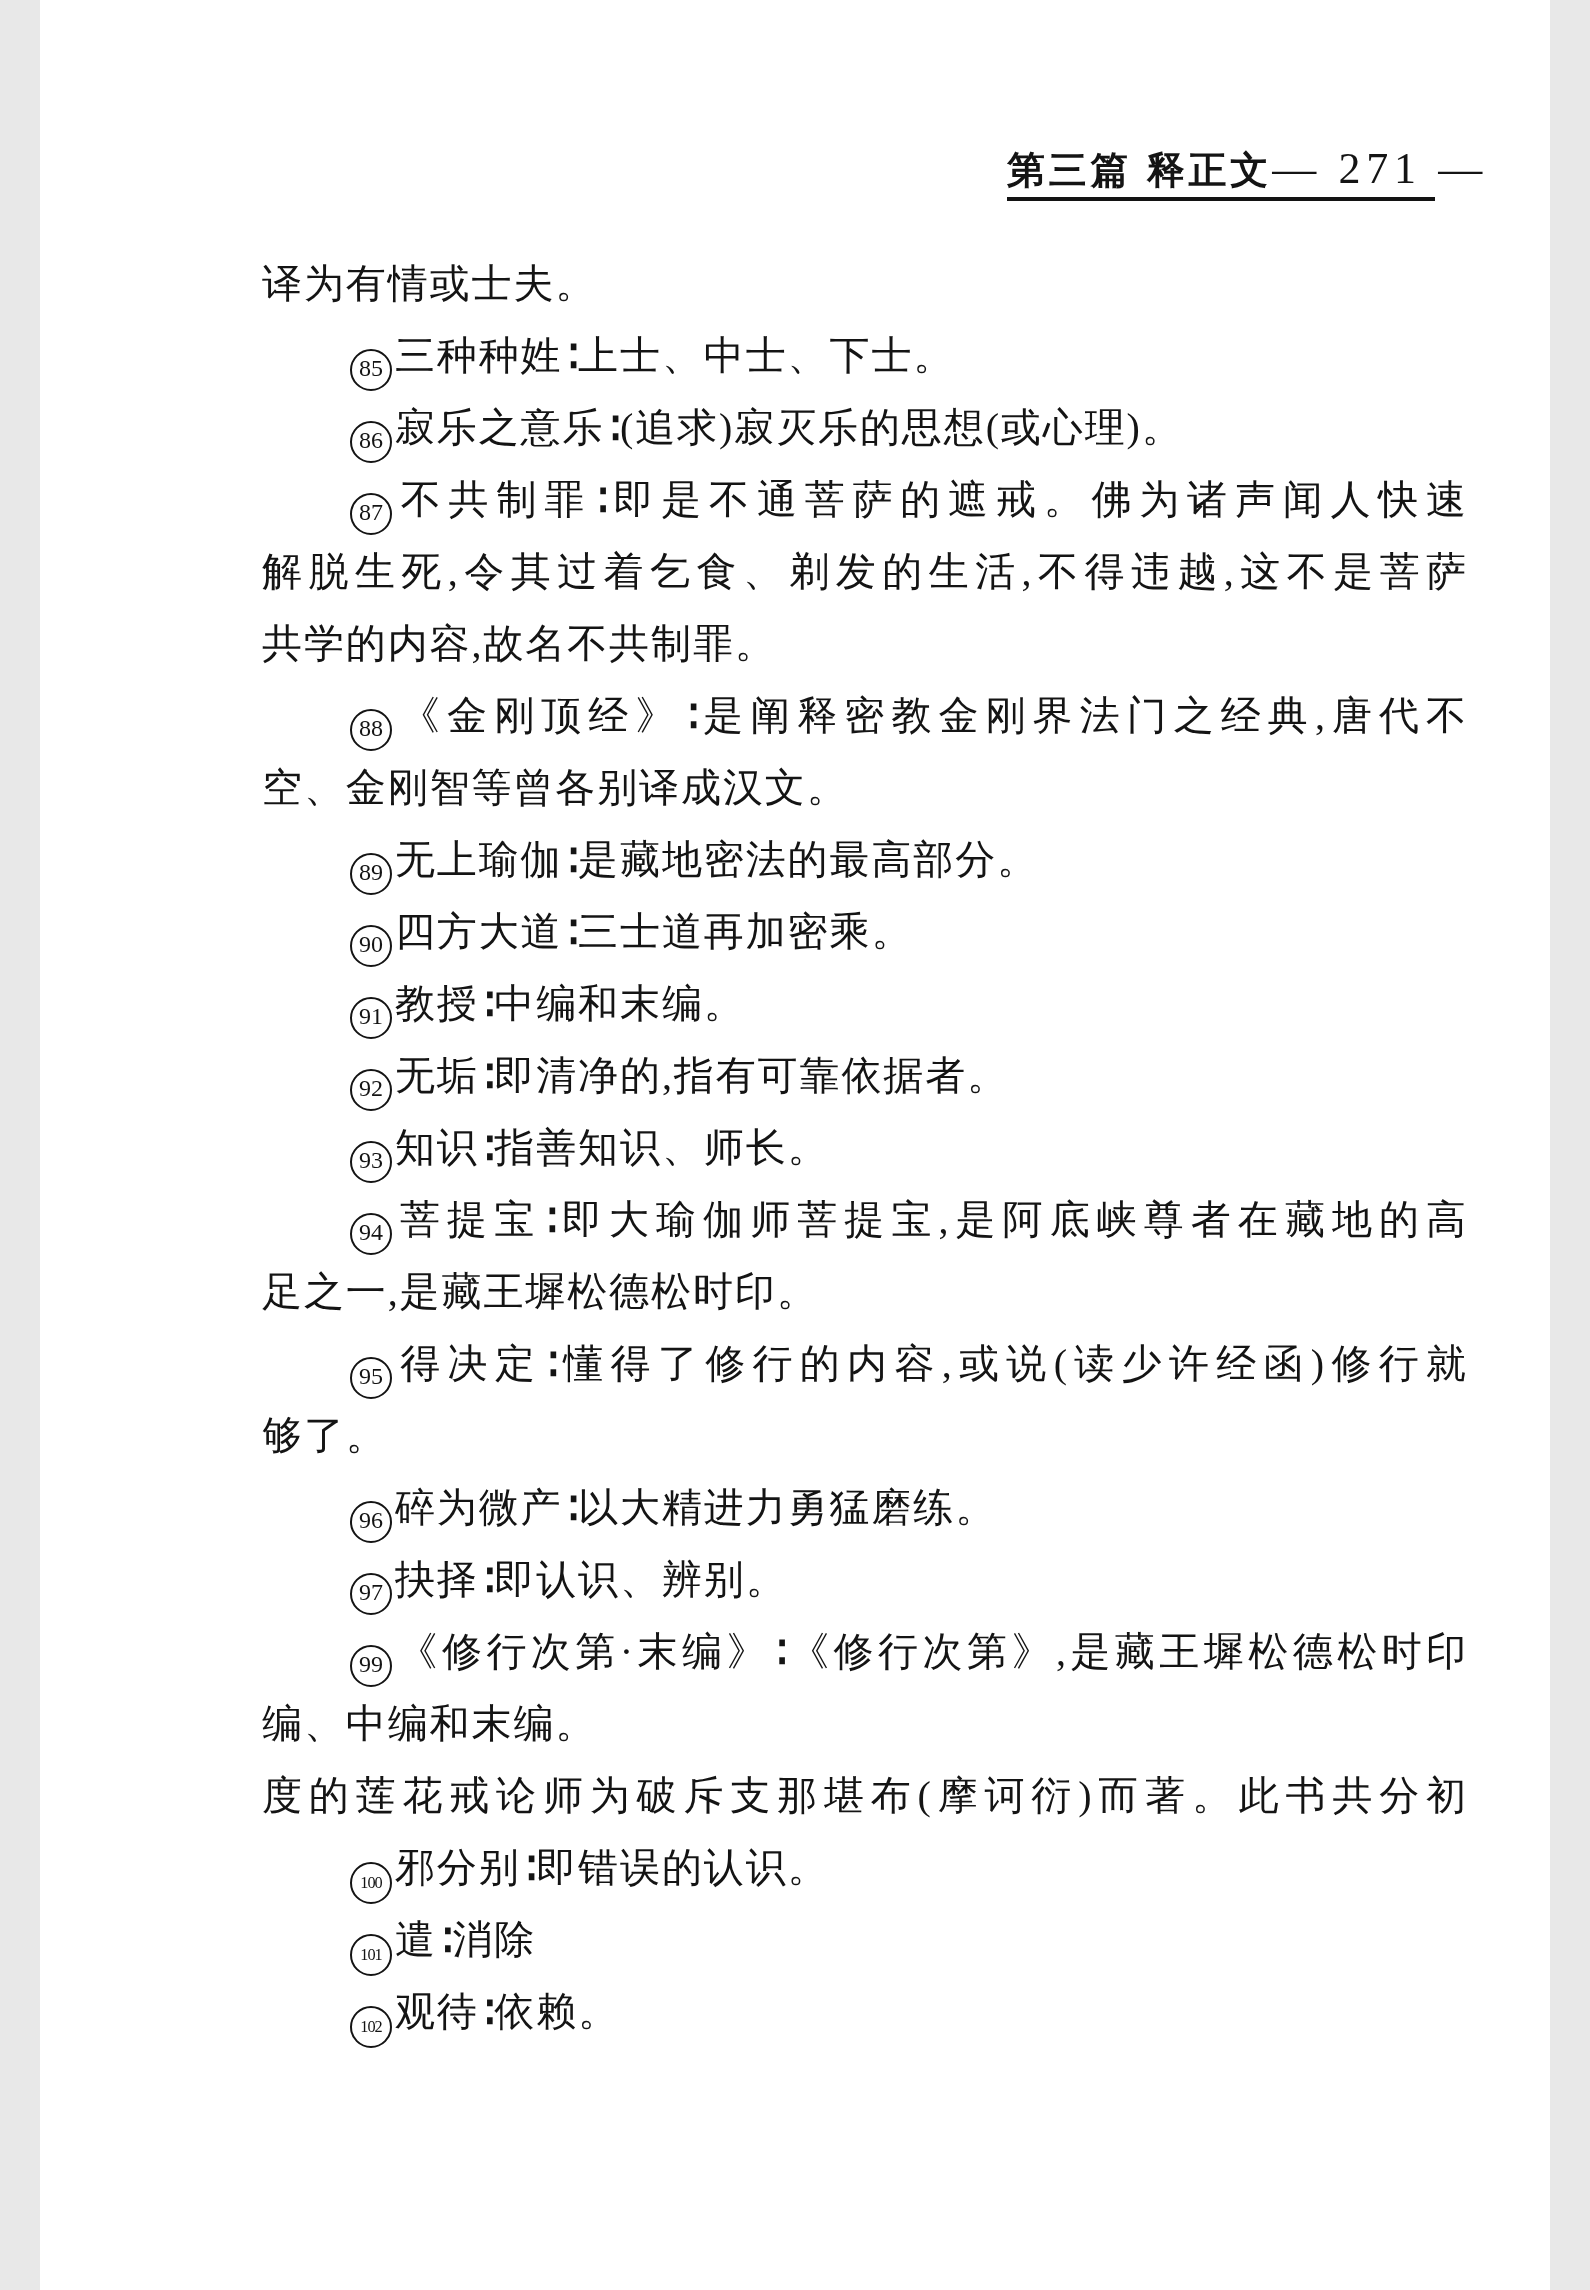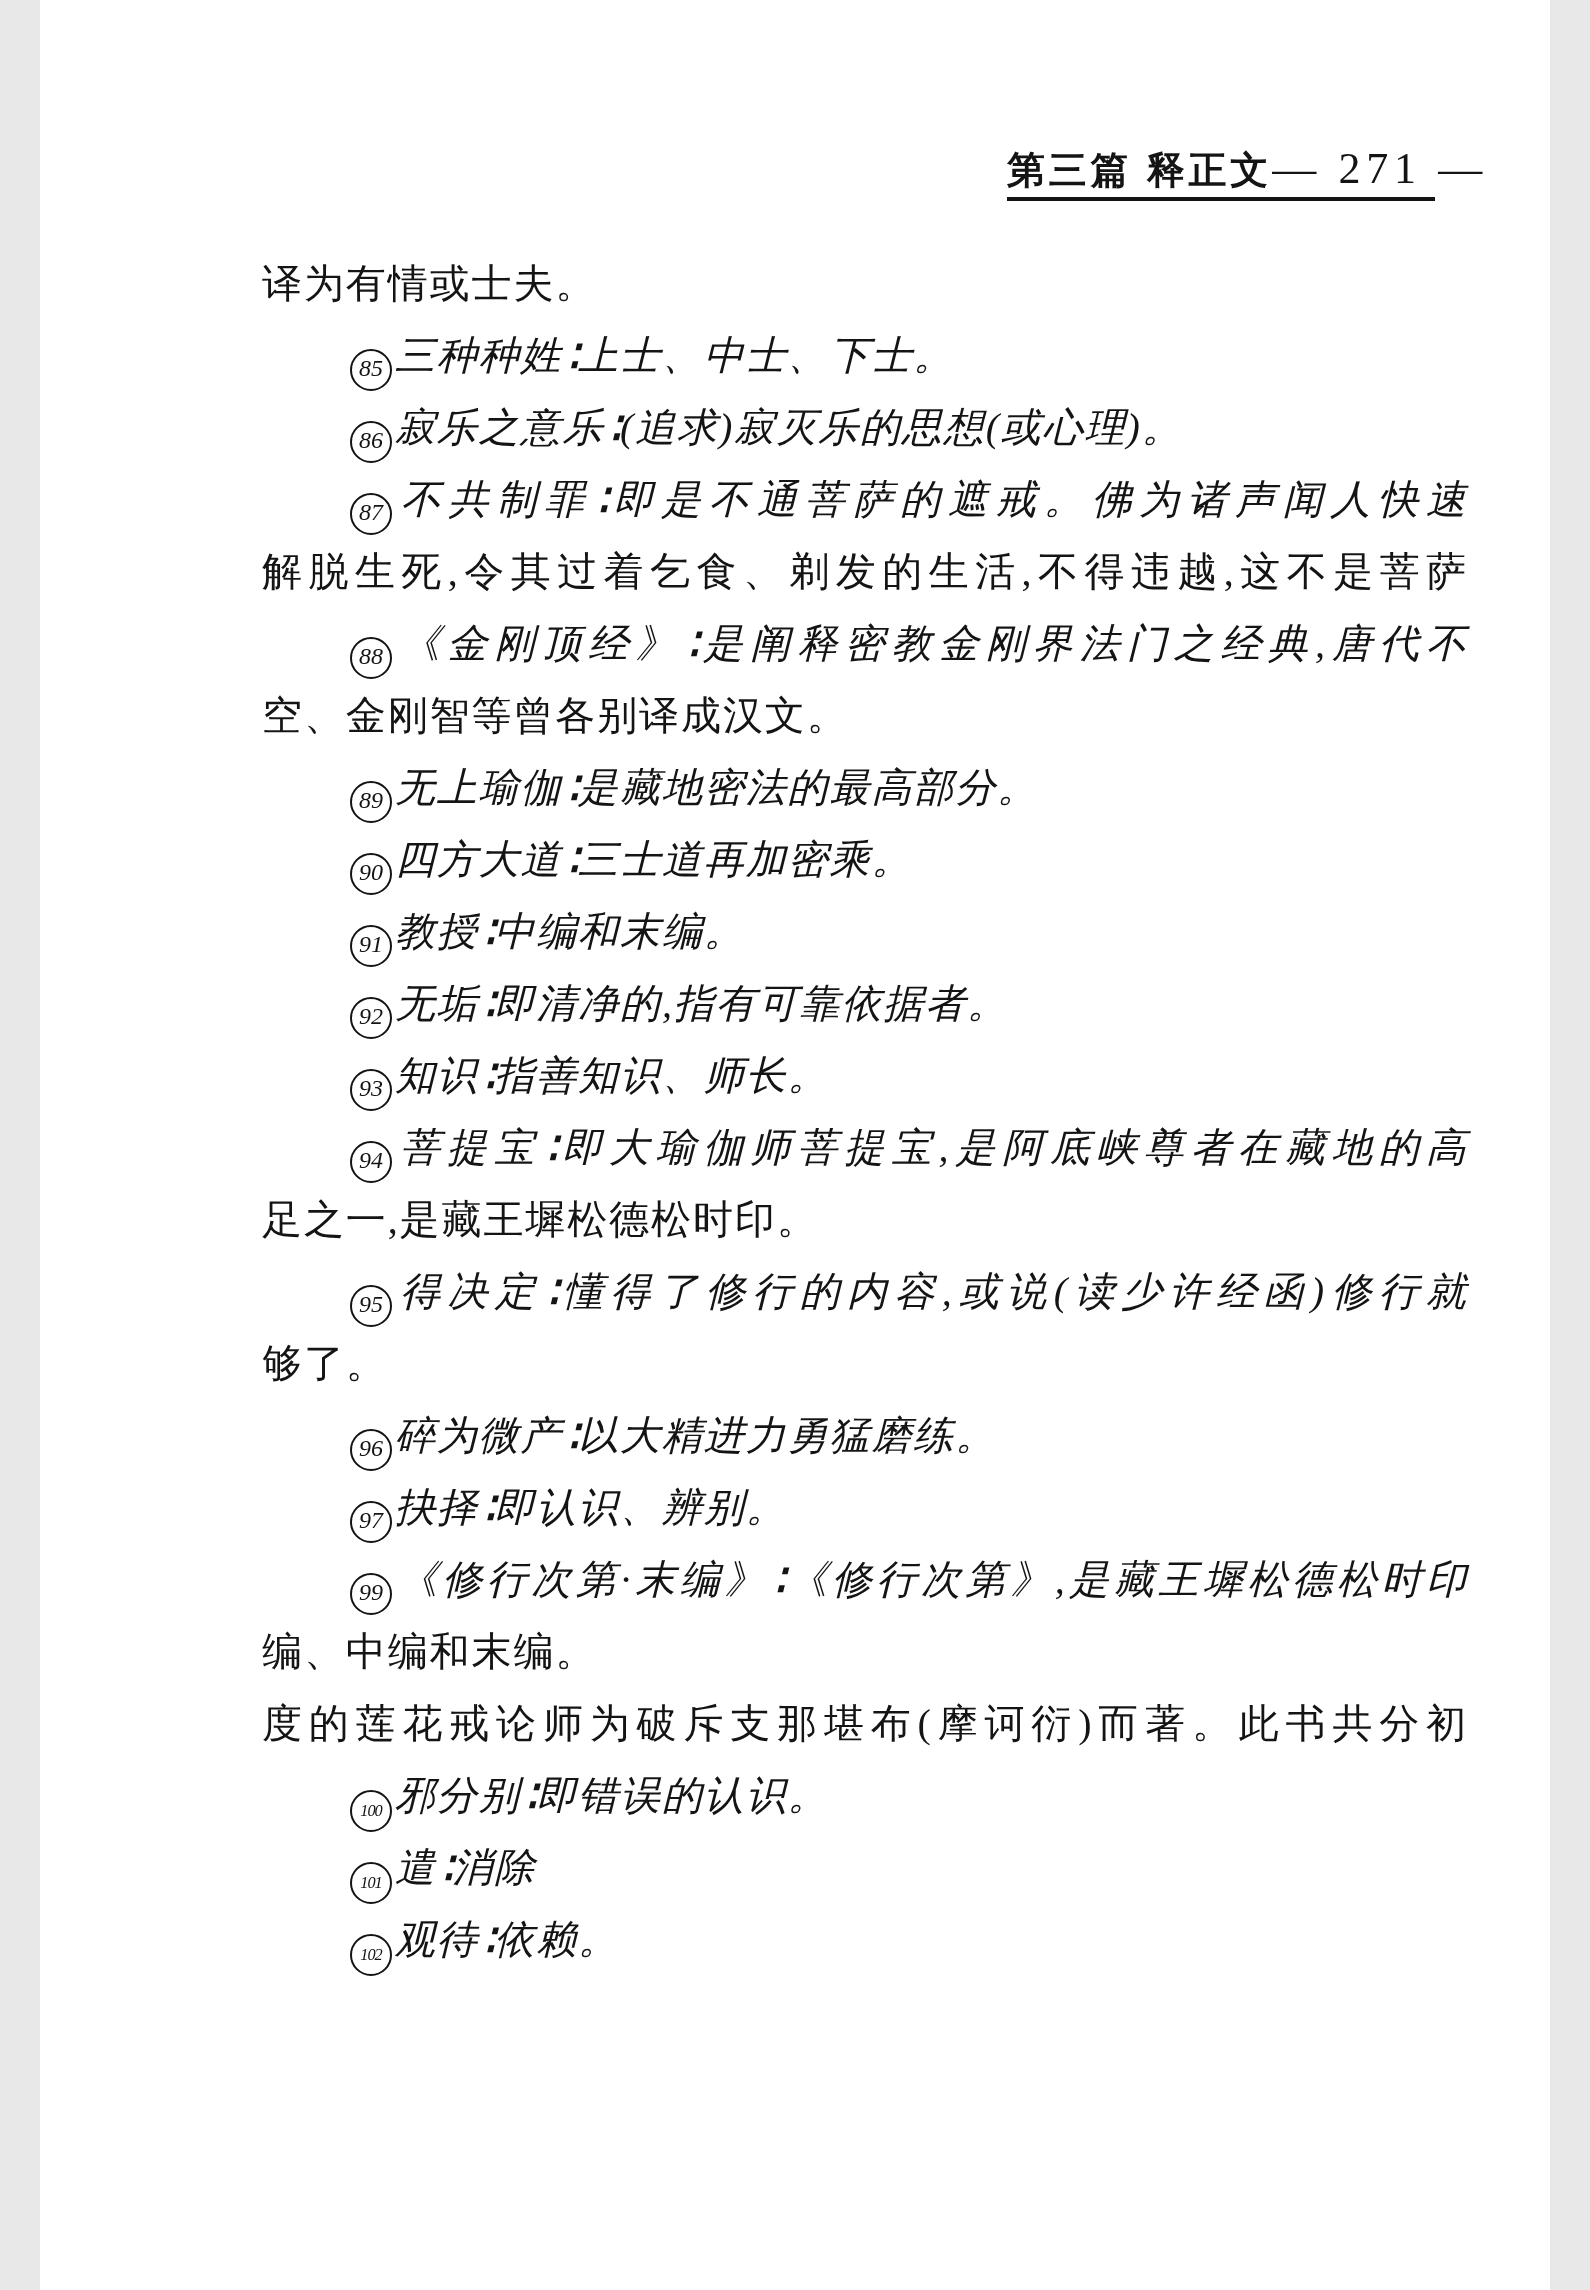--- a/index.html
+++ b/index.html
@@ -47,21 +47,21 @@
     position:absolute;
     top:248px;
     left:191px;
     width:1206px;
     font-size:40px;
     line-height:72px;
     letter-spacing:1.9px;
     margin-left:31px;
   }
   .line { text-align:left; }
-  .line.indent { padding-left:88px;font-style:italic; }
+  .line.indent { padding-left:88px; }
   .line.fill {
     text-align:justify;
     text-align-last:justify;
   }
   
   .circled {
     display:inline-block;
     box-sizing:border-box;
     width:42px;
     height:42px;
@@ -90,20 +90,21 @@
     <span class="header-title">第三篇 释正文</span>
     <span class="header-page">— 271 —</span>
   </div>
   <div class="header-rule"></div>
   <div class="body-text" id="body-text">
       <div class="line"><span>译为有情或士夫。</span></div>
       <div class="line indent"><span class="circled">85</span><span>三种种姓∶上士、中士、下士。</span></div>
       <div class="line indent"><span class="circled">86</span><span>寂乐之意乐∶(追求)寂灭乐的思想(或心理)。</span></div>
       <div class="line indent fill"><span class="circled">87</span><span>不共制罪∶即是不通菩萨的遮戒。佛为诸声闻人快速</span></div>
       <div class="line fill"><span>解脱生死,令其过着乞食、剃发的生活,不得违越,这不是菩萨</span></div>
+      <div class="line"><span>共学的内容,故名不共制罪。</span></div>
       <div class="line indent fill"><span class="circled">88</span><span>《金刚顶经》∶是阐释密教金刚界法门之经典,唐代不</span></div>
       <div class="line"><span>空、金刚智等曾各别译成汉文。</span></div>
       <div class="line indent"><span class="circled">89</span><span>无上瑜伽∶是藏地密法的最高部分。</span></div>
       <div class="line indent"><span class="circled">90</span><span>四方大道∶三士道再加密乘。</span></div>
       <div class="line indent"><span class="circled">91</span><span>教授∶中编和末编。</span></div>
       <div class="line indent"><span class="circled">92</span><span>无垢∶即清净的,指有可靠依据者。</span></div>
       <div class="line indent"><span class="circled">93</span><span>知识∶指善知识、师长。</span></div>
       <div class="line indent fill"><span class="circled">94</span><span>菩提宝∶即大瑜伽师菩提宝,是阿底峡尊者在藏地的高</span></div>
       <div class="line"><span>足之一,是藏王墀松德松时印。</span></div>
       <div class="line indent fill"><span class="circled">95</span><span>得决定∶懂得了修行的内容,或说(读少许经函)修行就</span></div>

